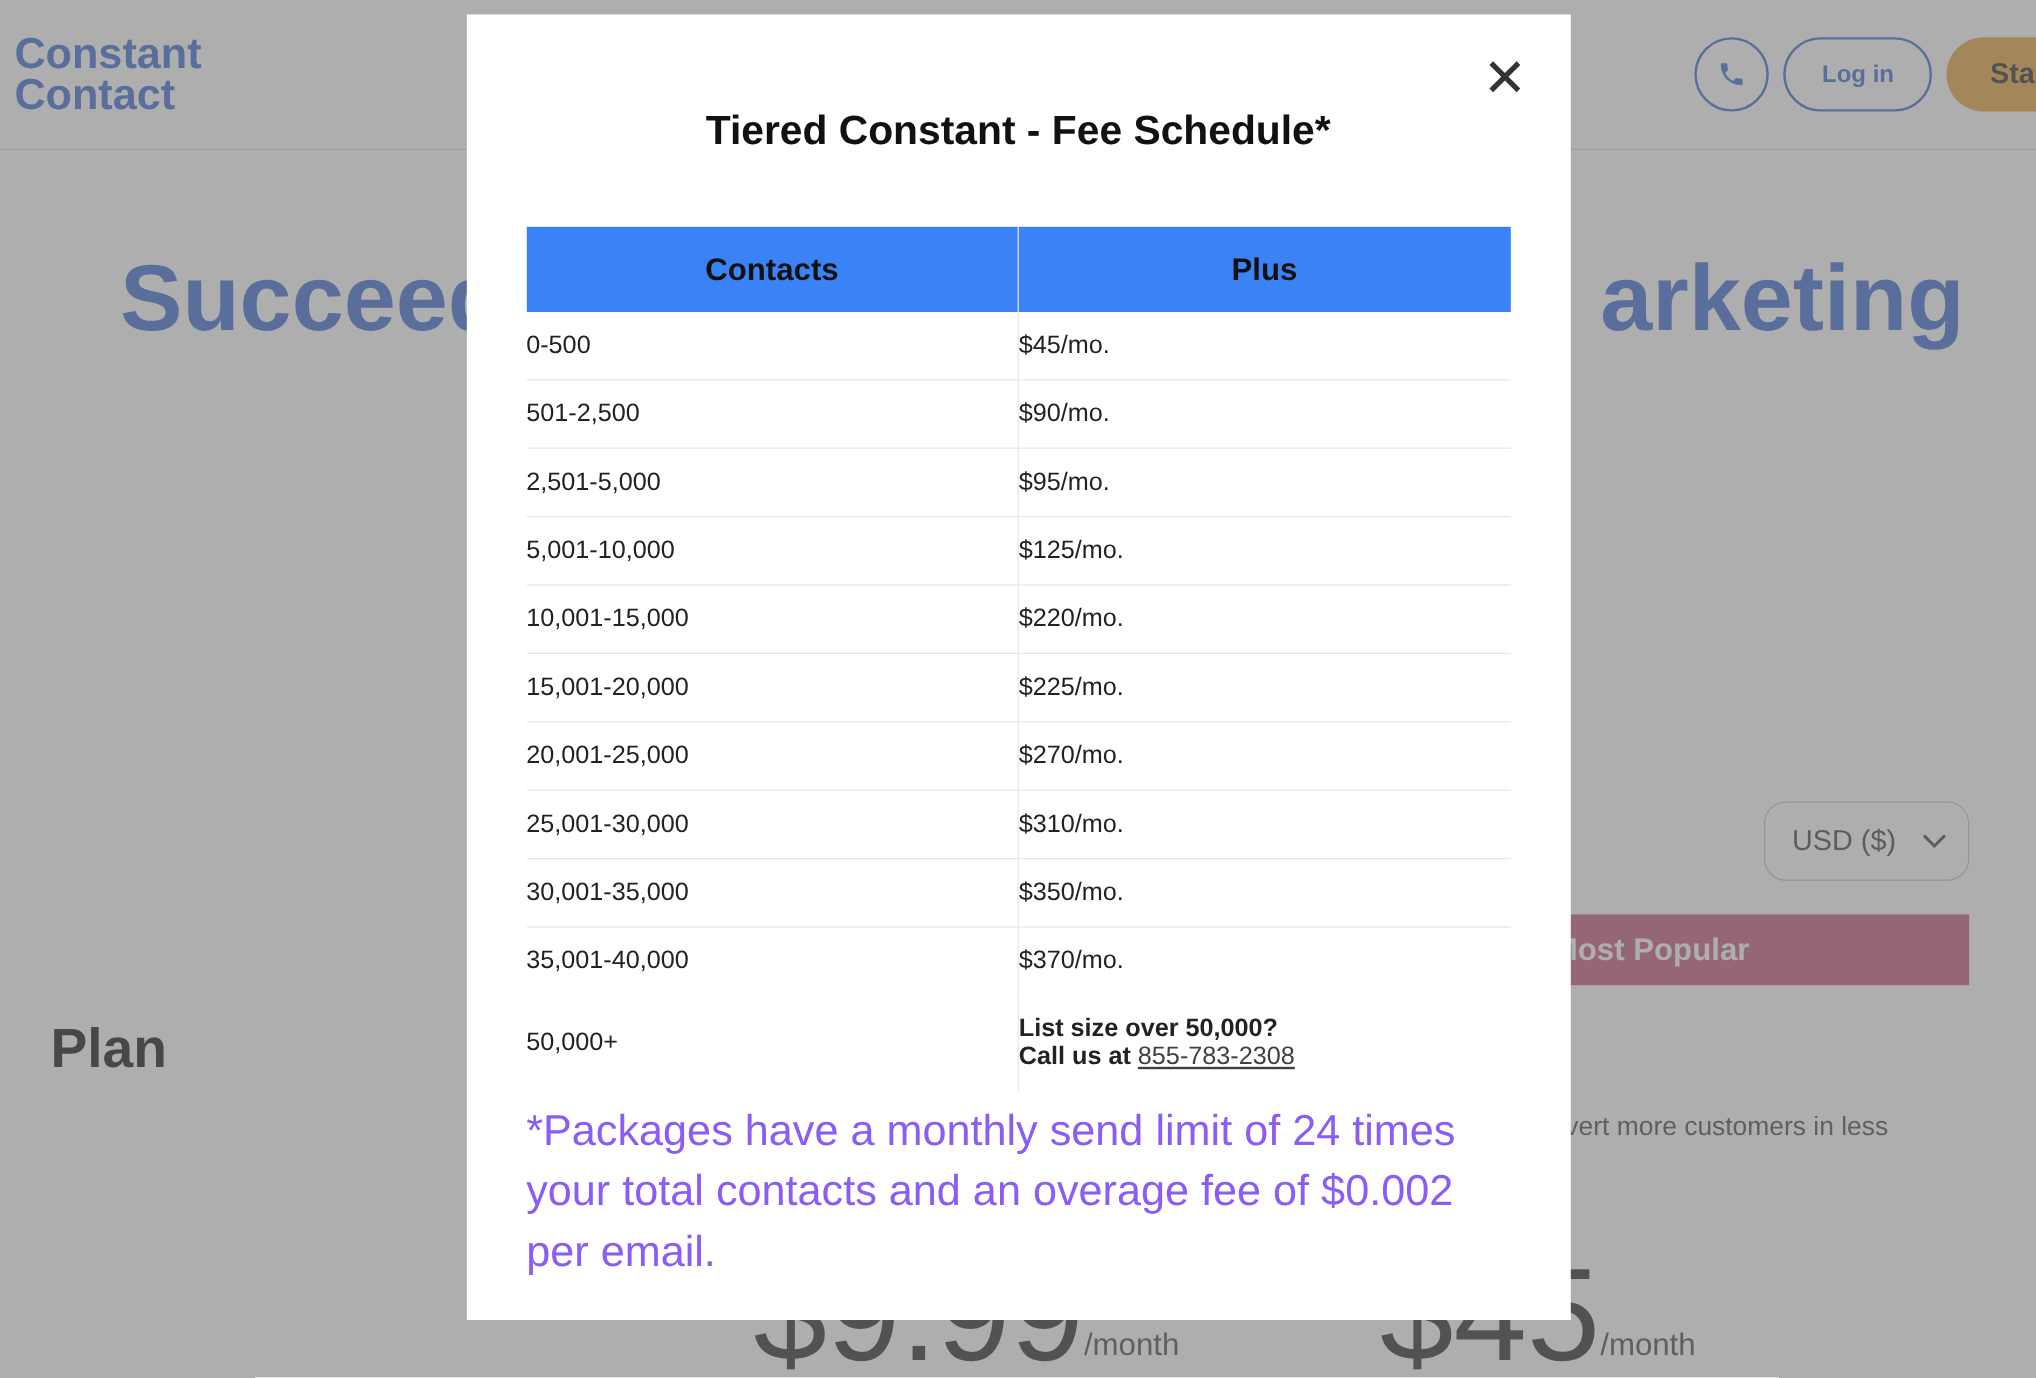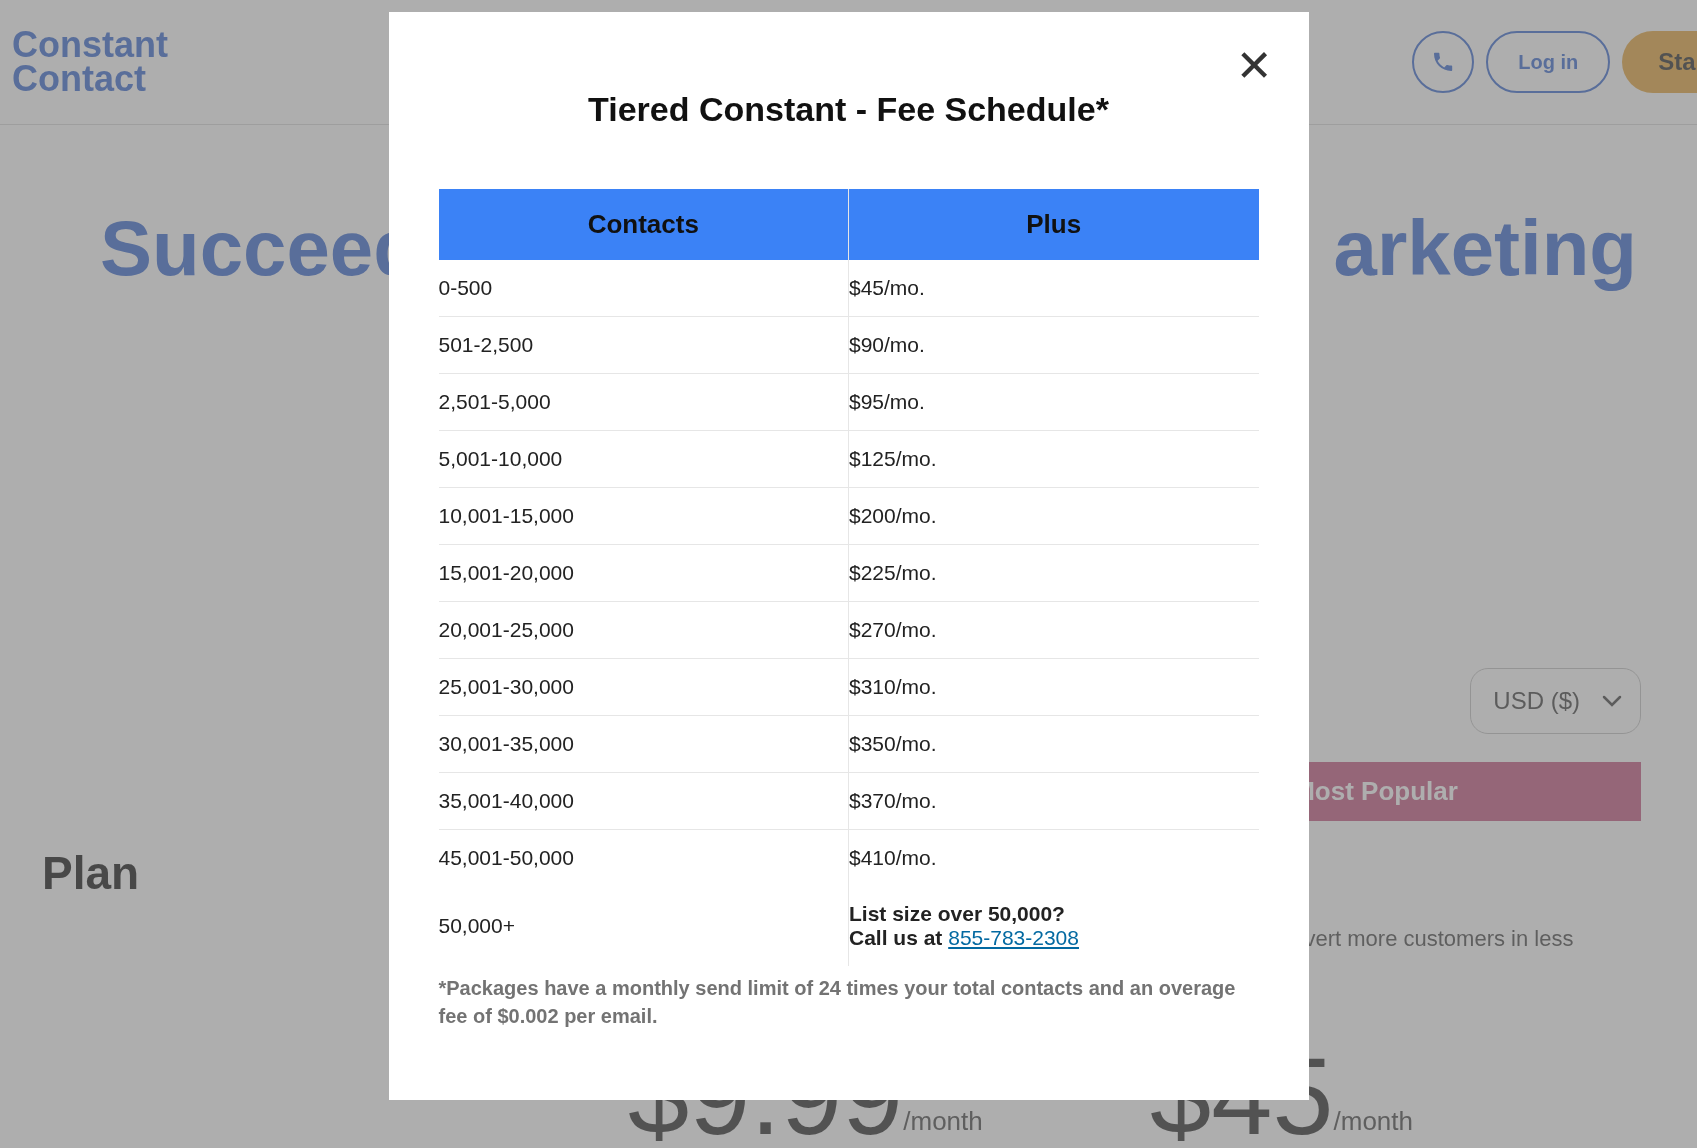--- a/index.html
+++ b/index.html
@@ -195,27 +195,26 @@
   tbody td {
     text-align: left;
     font-size: 21px;
     padding: 16px 0;
     border-bottom: 1px solid #e6e6e6;
     color: #222;
   }
   tbody td:first-child { border-right: 1px solid #e6e6e6; }
   tbody tr:last-child td { border-bottom: none; }
   .calltext { font-weight: 700; }
-  .callnum { color: #0369a1; text-decoration: underline; font-weight: 400;}
+  .callnum { color: #404040; text-decoration: underline; font-weight: 400;}
   .modal-footer {
-    font-size: 20px;
-    color: #737373;
+    font-size: 36px;
+    color: #8b5cf6;
     line-height: 1.4;
     margin-top: 8px;
-    font-weight: bold;
   }
 </style>
 </head>
 <body>
 
 <div class="bg-page">
   <div class="header">
     <div class="logo">
       <div>Constant</div>
       <div>Contact</div>
@@ -276,45 +275,41 @@
           <tr>
             <td>2,501-5,000</td>
             <td>$95/mo.</td>
           </tr>
           <tr>
             <td>5,001-10,000</td>
             <td>$125/mo.</td>
           </tr>
           <tr>
             <td>10,001-15,000</td>
-            <td>$200/mo.</td>
+            <td>$220/mo.</td>
           </tr>
           <tr>
             <td>15,001-20,000</td>
             <td>$225/mo.</td>
           </tr>
           <tr>
             <td>20,001-25,000</td>
             <td>$270/mo.</td>
           </tr>
           <tr>
             <td>25,001-30,000</td>
             <td>$310/mo.</td>
           </tr>
           <tr>
             <td>30,001-35,000</td>
             <td>$350/mo.</td>
           </tr>
           <tr>
             <td>35,001-40,000</td>
             <td>$370/mo.</td>
-          </tr>
-          <tr>
-            <td>45,001-50,000</td>
-            <td>$410/mo.</td>
           </tr>
         </tbody>
       <tbody>
         <tr>
           <td>50,000+</td>
           <td>
             <div class="calltext">List size over 50,000?</div>
             <div>
               <span class="calltext">Call us at </span><a class="callnum" href="#">855-783-2308</a>
             </div>

